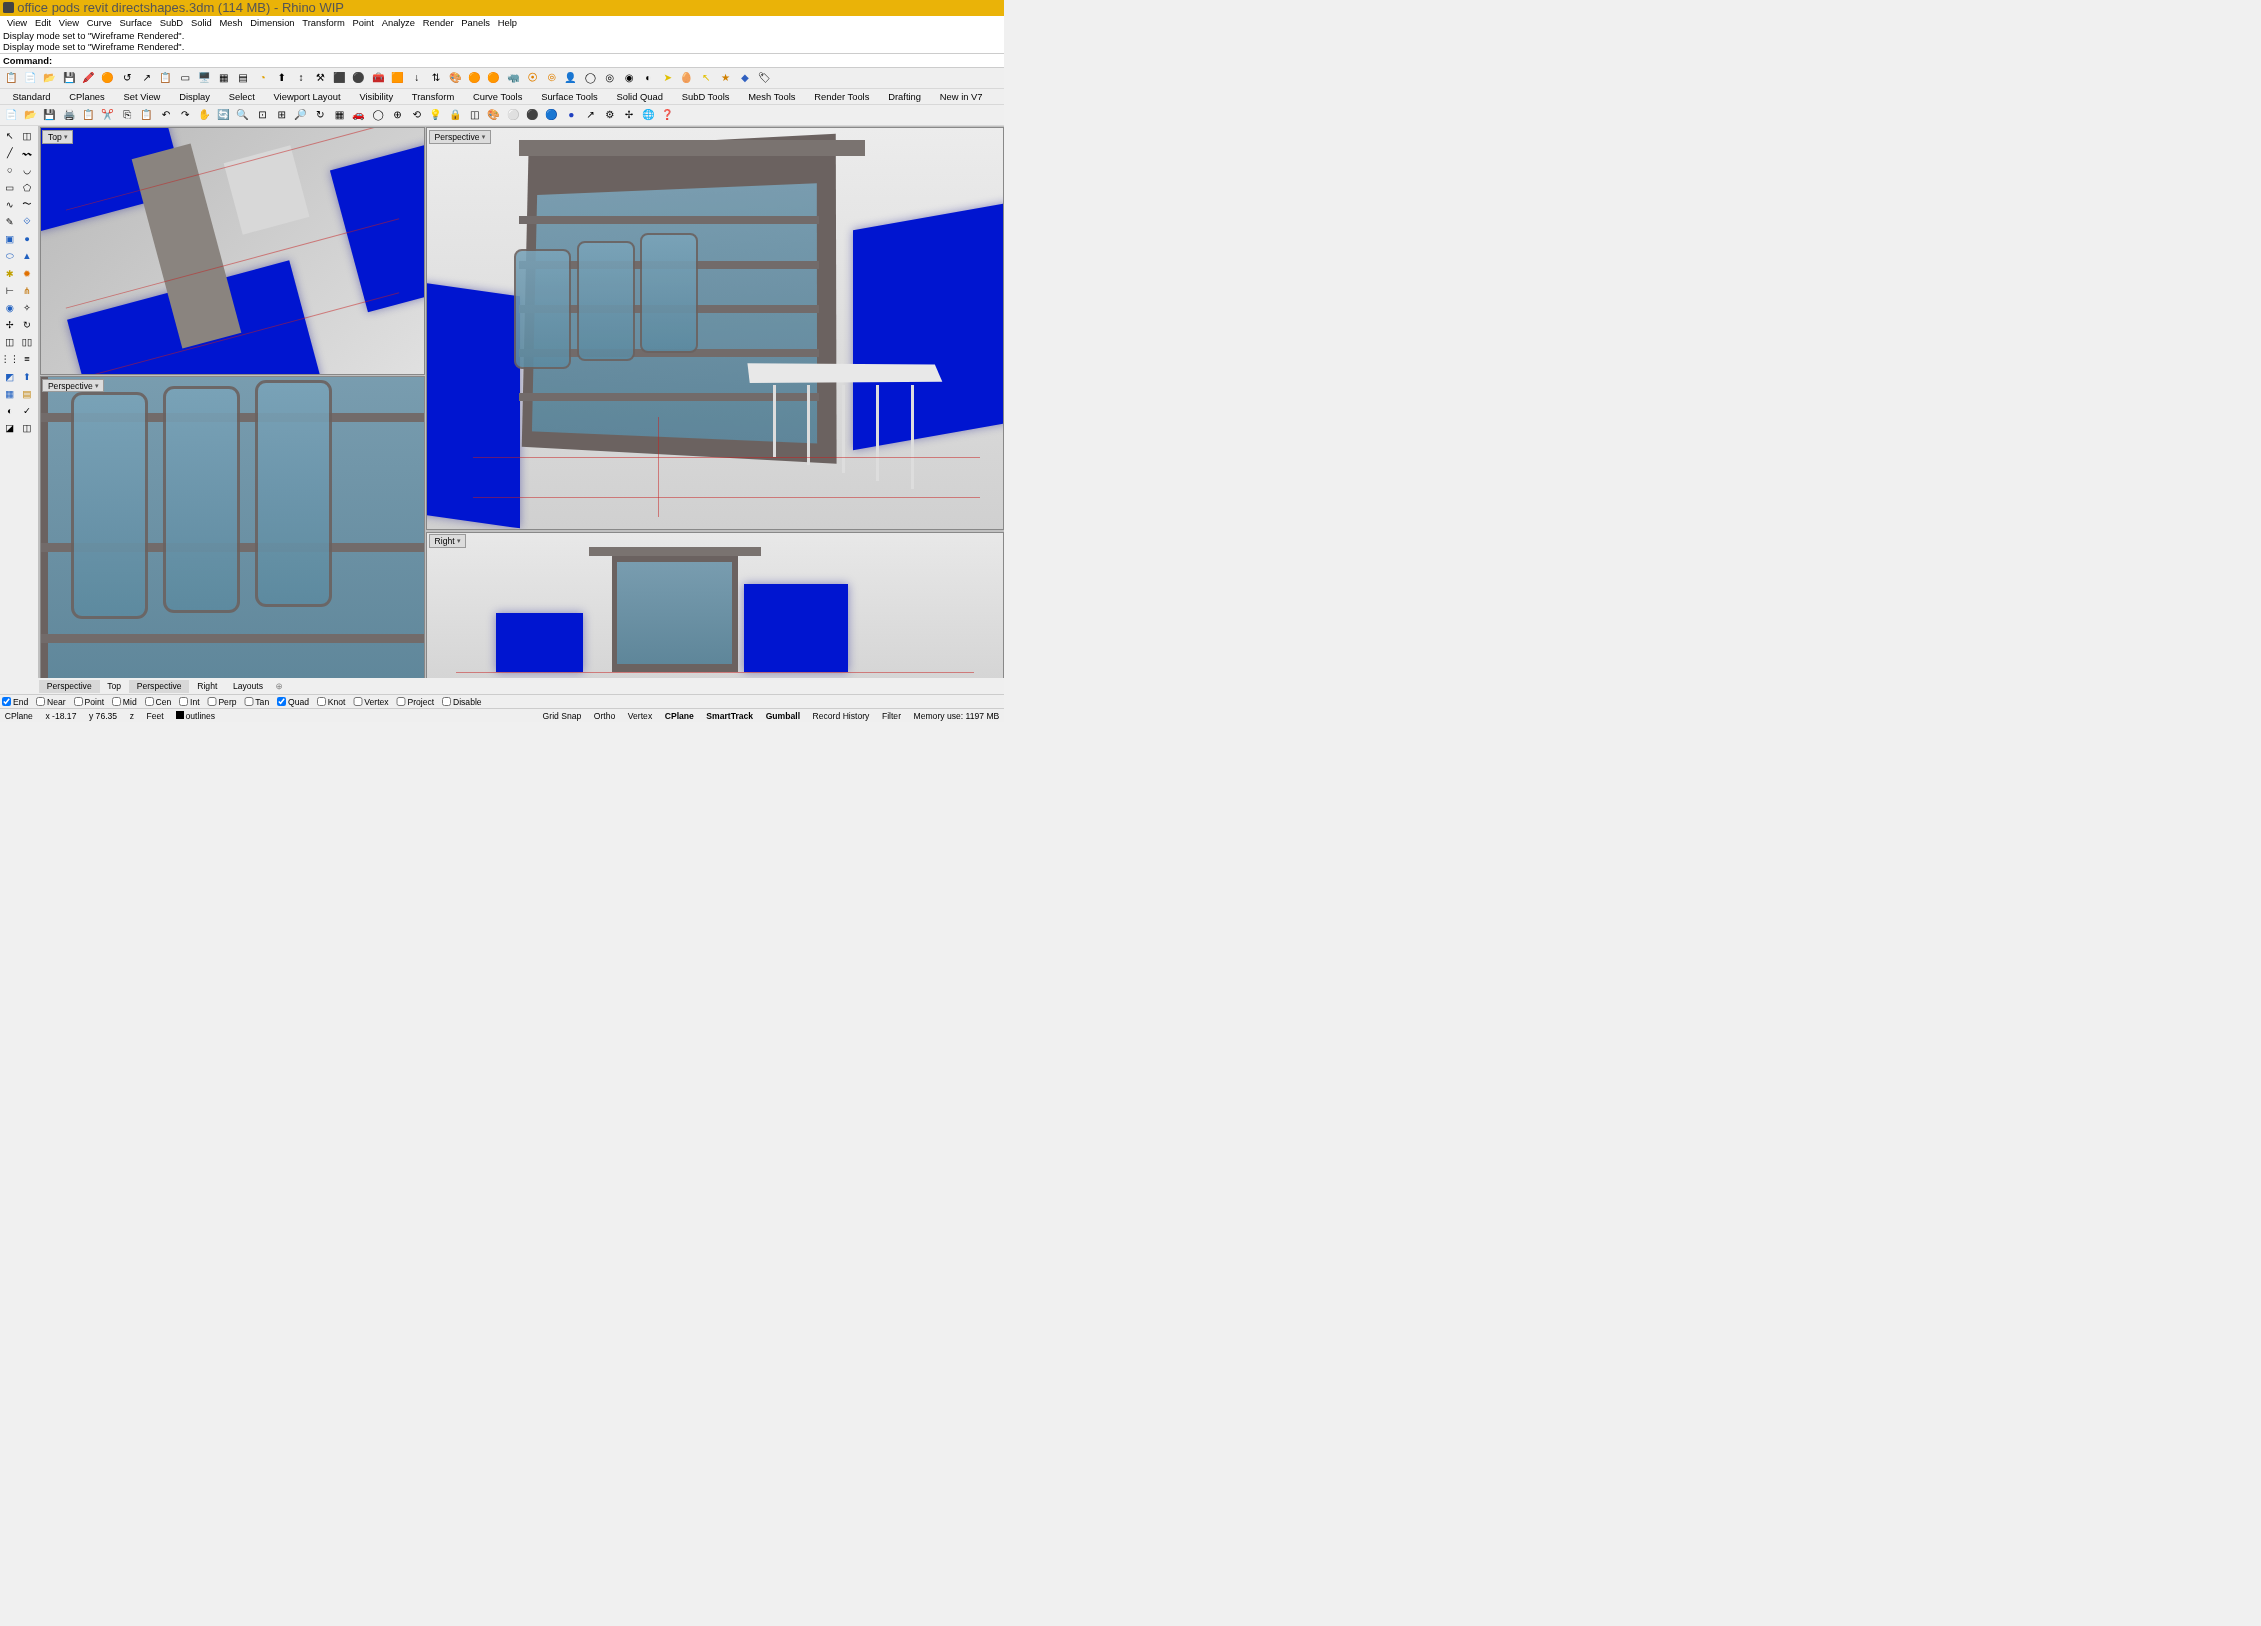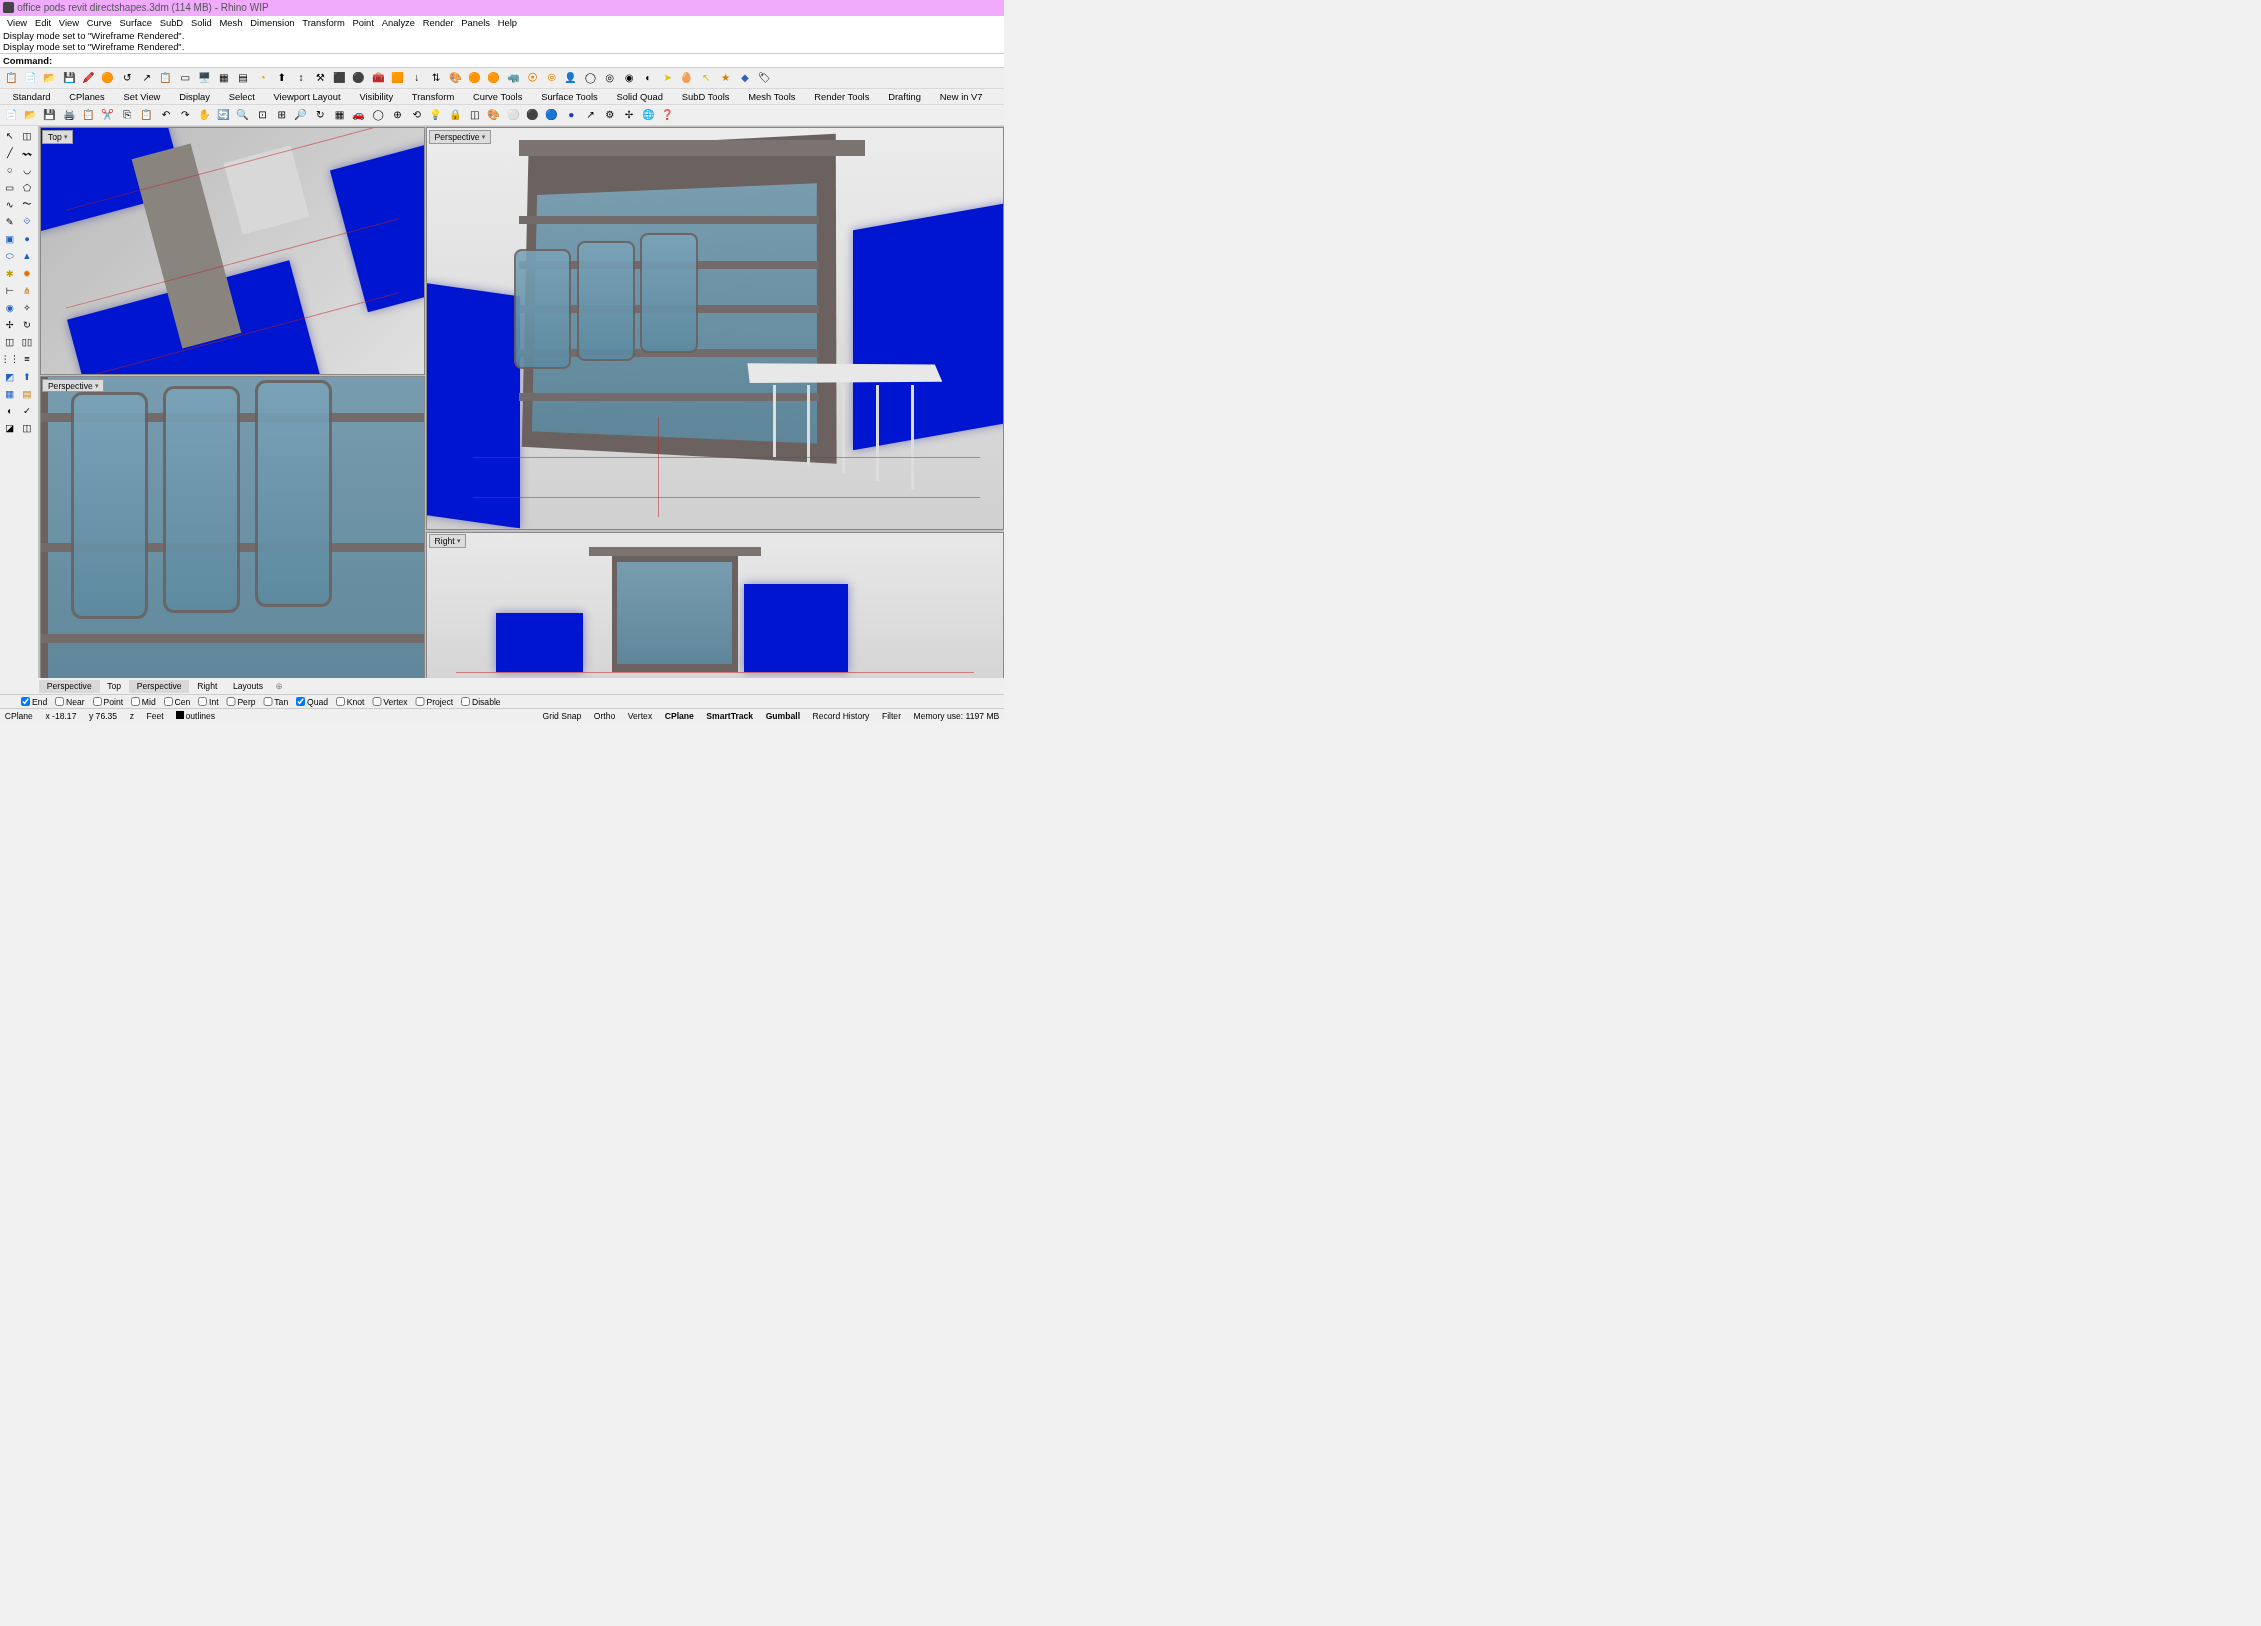--- a/index.html
+++ b/index.html
@@ -1,17 +1,17 @@
 <!DOCTYPE html>
 <html style="font-size:12.5px"><head>
 <meta charset="utf-8">
 <style>
 * { margin:0; padding:0; box-sizing:border-box; font-family:"Segoe UI",Arial,sans-serif; }
 body { background:#f0f0f0; font-size:9.4px; color:#000; width:1004px; height:722px; display:flex; flex-direction:column; overflow:hidden; }
-.titlebar { height:15.6px; background:#f0abfc; display:flex; align-items:center; padding:0 3.1px; gap:3.1px; font-size:10px; color:#555; }
+.titlebar { height:15.6px; background:#eab308; display:flex; align-items:center; padding:0 3.1px; gap:3.1px; font-size:13px; color:#555; }
 .app-icon { width:11px; height:11px; background:#444; border-radius:1.6px; }
 .menubar { height:14px; background:#fff; display:flex; align-items:center; padding:0 3.1px; gap:0; font-size:9.4px; }
 .menubar span { padding:0 3.9px; cursor:default; }
 .cmdhist { background:#fff; border-bottom:0.8px solid #ccc; padding:0.8px 3.1px; font-size:9.4px; line-height:11px; }
 .cmdline { background:#fff; border-bottom:0.8px solid #ccc; padding:0.8px 3.1px; font-size:9.4px; display:flex; align-items:center; }
 .cmdline b { font-weight:bold; }
 .toolbar-strip { background:#efefef; display:flex; align-items:center; padding:1.6px 3.1px; gap:2.3px; border-bottom:0.8px solid #d8d8d8; min-height:19px; }
 .tbtn { width:17px; height:17px; display:flex; align-items:center; justify-content:center; border-radius:1.6px; font-size:10.2px; cursor:pointer; }
 .tabstrip { background:#efefef; display:flex; align-items:center; padding:0 3.1px; gap:0; font-size:9.4px; height:15.6px; border-bottom:0.8px solid #d8d8d8; }
 .tabstrip .tab { padding:1.6px 9.4px; cursor:default; }
@@ -32,21 +32,21 @@
 .gray-block { position:absolute; background:#9e9b98; }
 .building { position:absolute; background:linear-gradient(175deg,#667a86 0%,#4c6878 100%); }
 .glass { position:absolute; background:linear-gradient(180deg,#7aa3b8 0%,#5d8aa0 100%); opacity:.9; }
 .strip { position:absolute; background:#726b6a; }
 .col { position:absolute; background:#ddd; width:3.1px; }
 .line-red { position:absolute; background:rgba(200,30,30,.5); height:0.8px; }
 .vp-tabs { height:15.6px; background:#efefef; display:flex; align-items:center; font-size:8.6px; padding:0 39px; }
 .vp-tabs .vt { padding:1.6px 7.8px; cursor:default; }
 .vp-tabs .vt.active { background:#d8d8d8; }
 .vp-tabs .plus { padding:1.6px 4.7px; color:#888; }
-.osnap-row { height:14px; background:#efefef; display:flex; align-items:center; padding:0 21px; gap:7.8px; font-size:8.6px; border-top:0.8px solid #ccc; }
+.osnap-row { height:14px; background:#efefef; display:flex; align-items:center; padding:0 2px; gap:7.8px; font-size:8.6px; border-top:0.8px solid #ccc; }
 .osnap-row label { display:flex; align-items:center; gap:1.6px; }
 .osnap-row input { width:9.4px; height:9.4px; }
 .statusbar { height:14px; background:#efefef; display:flex; align-items:center; padding:0 4.7px; gap:12.5px; font-size:8.6px; border-top:0.8px solid #ccc; }
 .statusbar .grow { flex:1; }
 .statusbar .swatch { width:7.8px; height:7.8px; background:#000; display:inline-block; margin-right:1.6px; }
 </style>
 </head>
 <body>
 
 <div class="titlebar">

